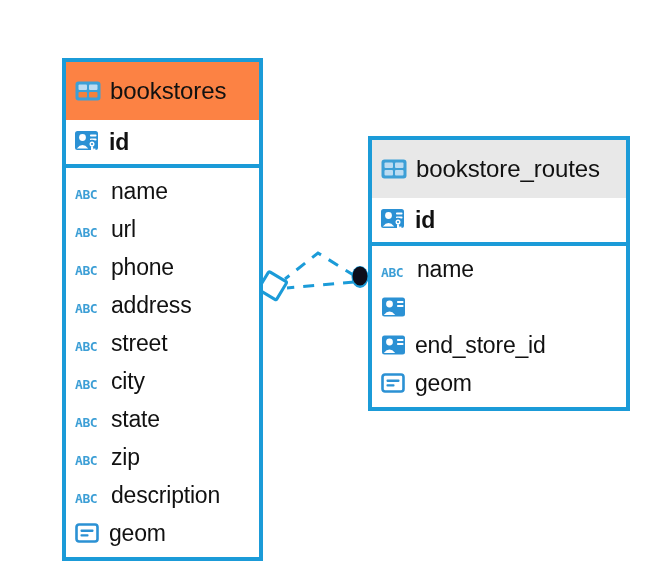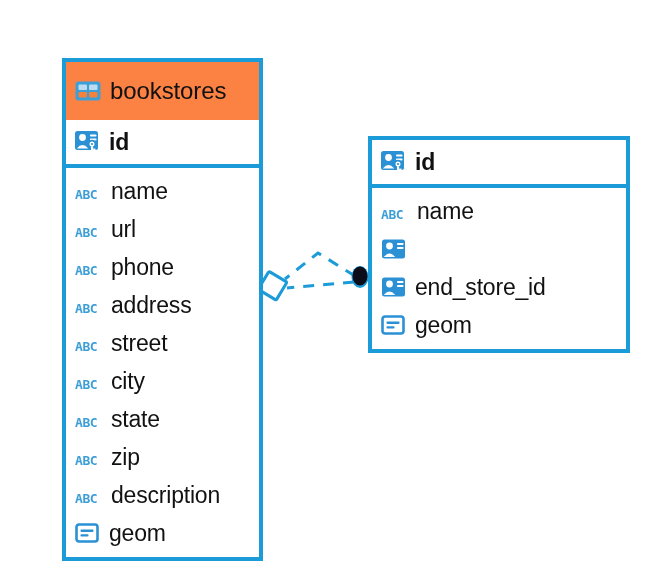--- a/index.html
+++ b/index.html
@@ -247,20 +247,32 @@
           </svg>
         </span>
         <span class="field-label">geom</span>
       </div>
 
     </div>
   </div>
 
   <div class="entity" id="entity-bookstore-routes" style="left:368px; top:136px; width:262px;">
 
+    <div class="entity-header accent-gray">
+      <span class="icon">
+        <svg width="26" height="20" viewBox="0 0 26 20">
+          <rect x="0.5" y="0.5" width="25" height="19" rx="3" fill="#3d9fd6"></rect>
+          <rect x="3.5" y="3.5" width="8.5" height="5.5" rx="1" fill="#bcdcf2"></rect>
+          <rect x="14" y="3.5" width="8.5" height="5.5" rx="1" fill="#bcdcf2"></rect>
+          <rect x="3.5" y="11" width="8.5" height="5.5" rx="1" fill="#bcdcf2"></rect>
+          <rect x="14" y="11" width="8.5" height="5.5" rx="1" fill="#bcdcf2"></rect>
+        </svg>
+      </span>
+      <span class="entity-title">bookstore_routes</span>
+    </div>
 
     <div class="pk-block">
       <div class="field-row">
         <span class="icon">
           <svg width="26" height="24" viewBox="0 0 26 24">
             <rect x="0" y="1" width="23" height="19" rx="2.5" fill="#2b91d4"></rect>
             <circle cx="7.5" cy="7.5" r="3.4" fill="#ffffff"></circle>
             <path d="M1.8 18.5 Q7.5 11.6 13.2 18.5 Z" fill="#ffffff"></path>
             <rect x="15" y="4.5" width="6.5" height="2" rx="0.8" fill="#ffffff"></rect>
             <rect x="15" y="8.5" width="6.5" height="2" rx="0.8" fill="#ffffff"></rect>

